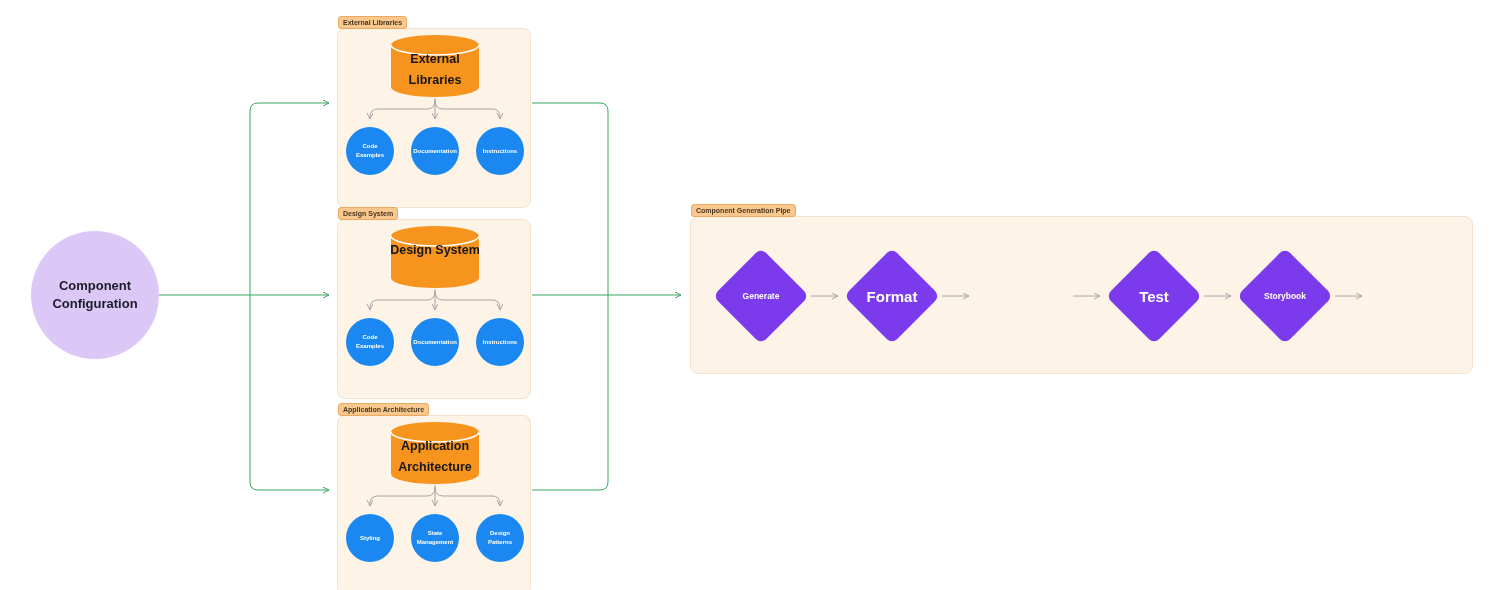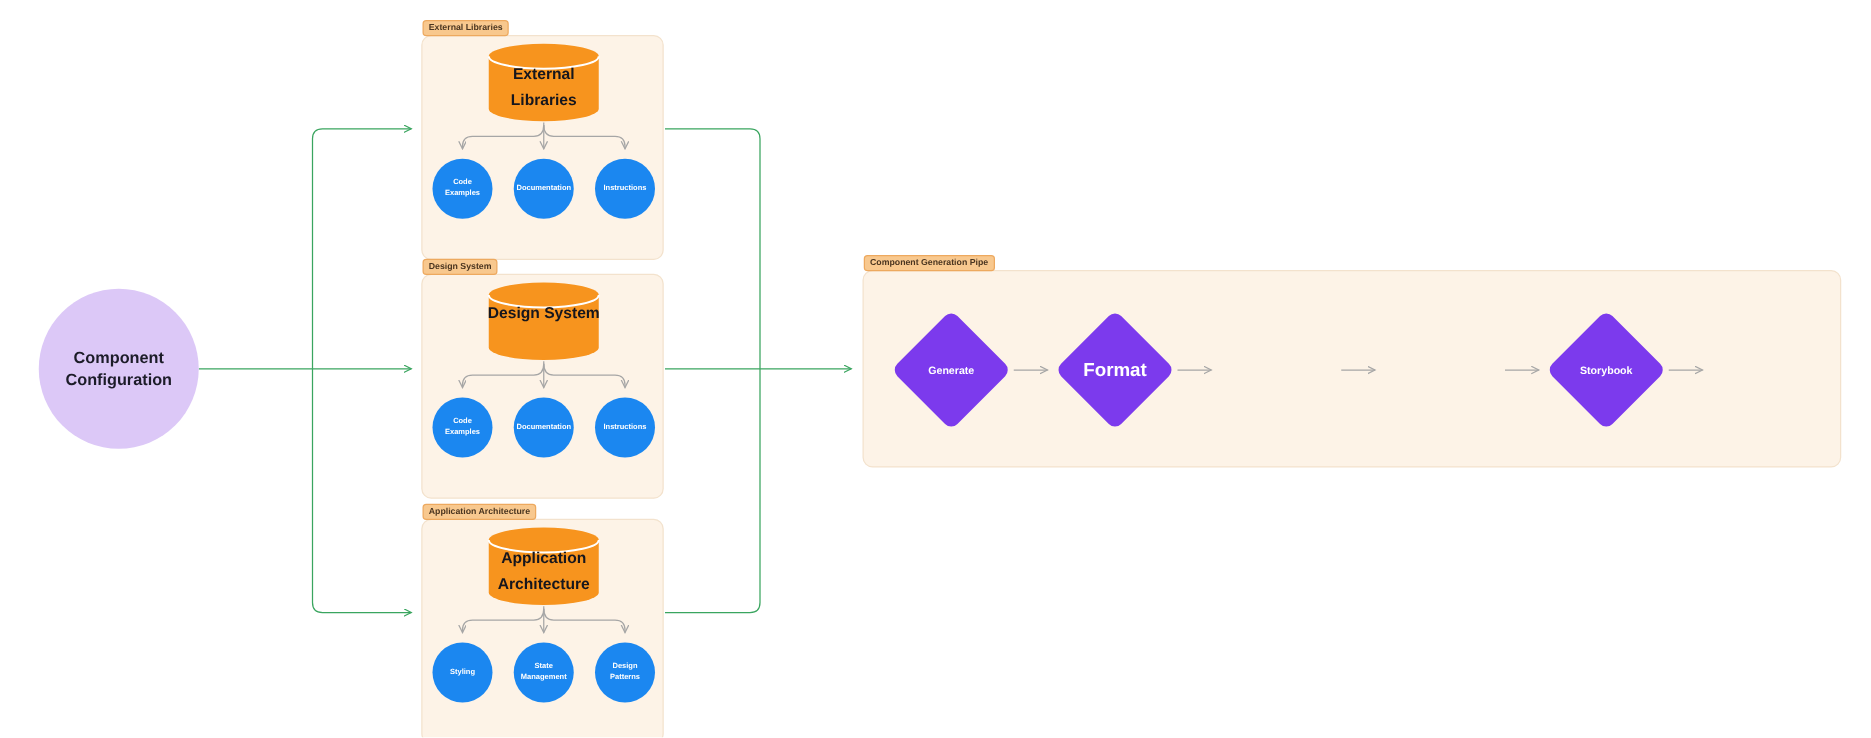--- a/index.html
+++ b/index.html
@@ -190,19 +190,23 @@
       </g>
     </svg>
     <div class="dstage s1 small">
       <div class="dshape"></div>
       <div class="dlabel">Generate</div>
     </div>
     <div class="dstage s2">
       <div class="dshape"></div>
       <div class="dlabel">Format</div>
     </div>
+    <div class="dstage s4">
+      <div class="dshape"></div>
+      <div class="dlabel">Test</div>
+    </div>
     <div class="dstage s5 small">
       <div class="dshape"></div>
       <div class="dlabel">Storybook</div>
     </div>
   </div>
 
 </div>
 
 </body></html>

